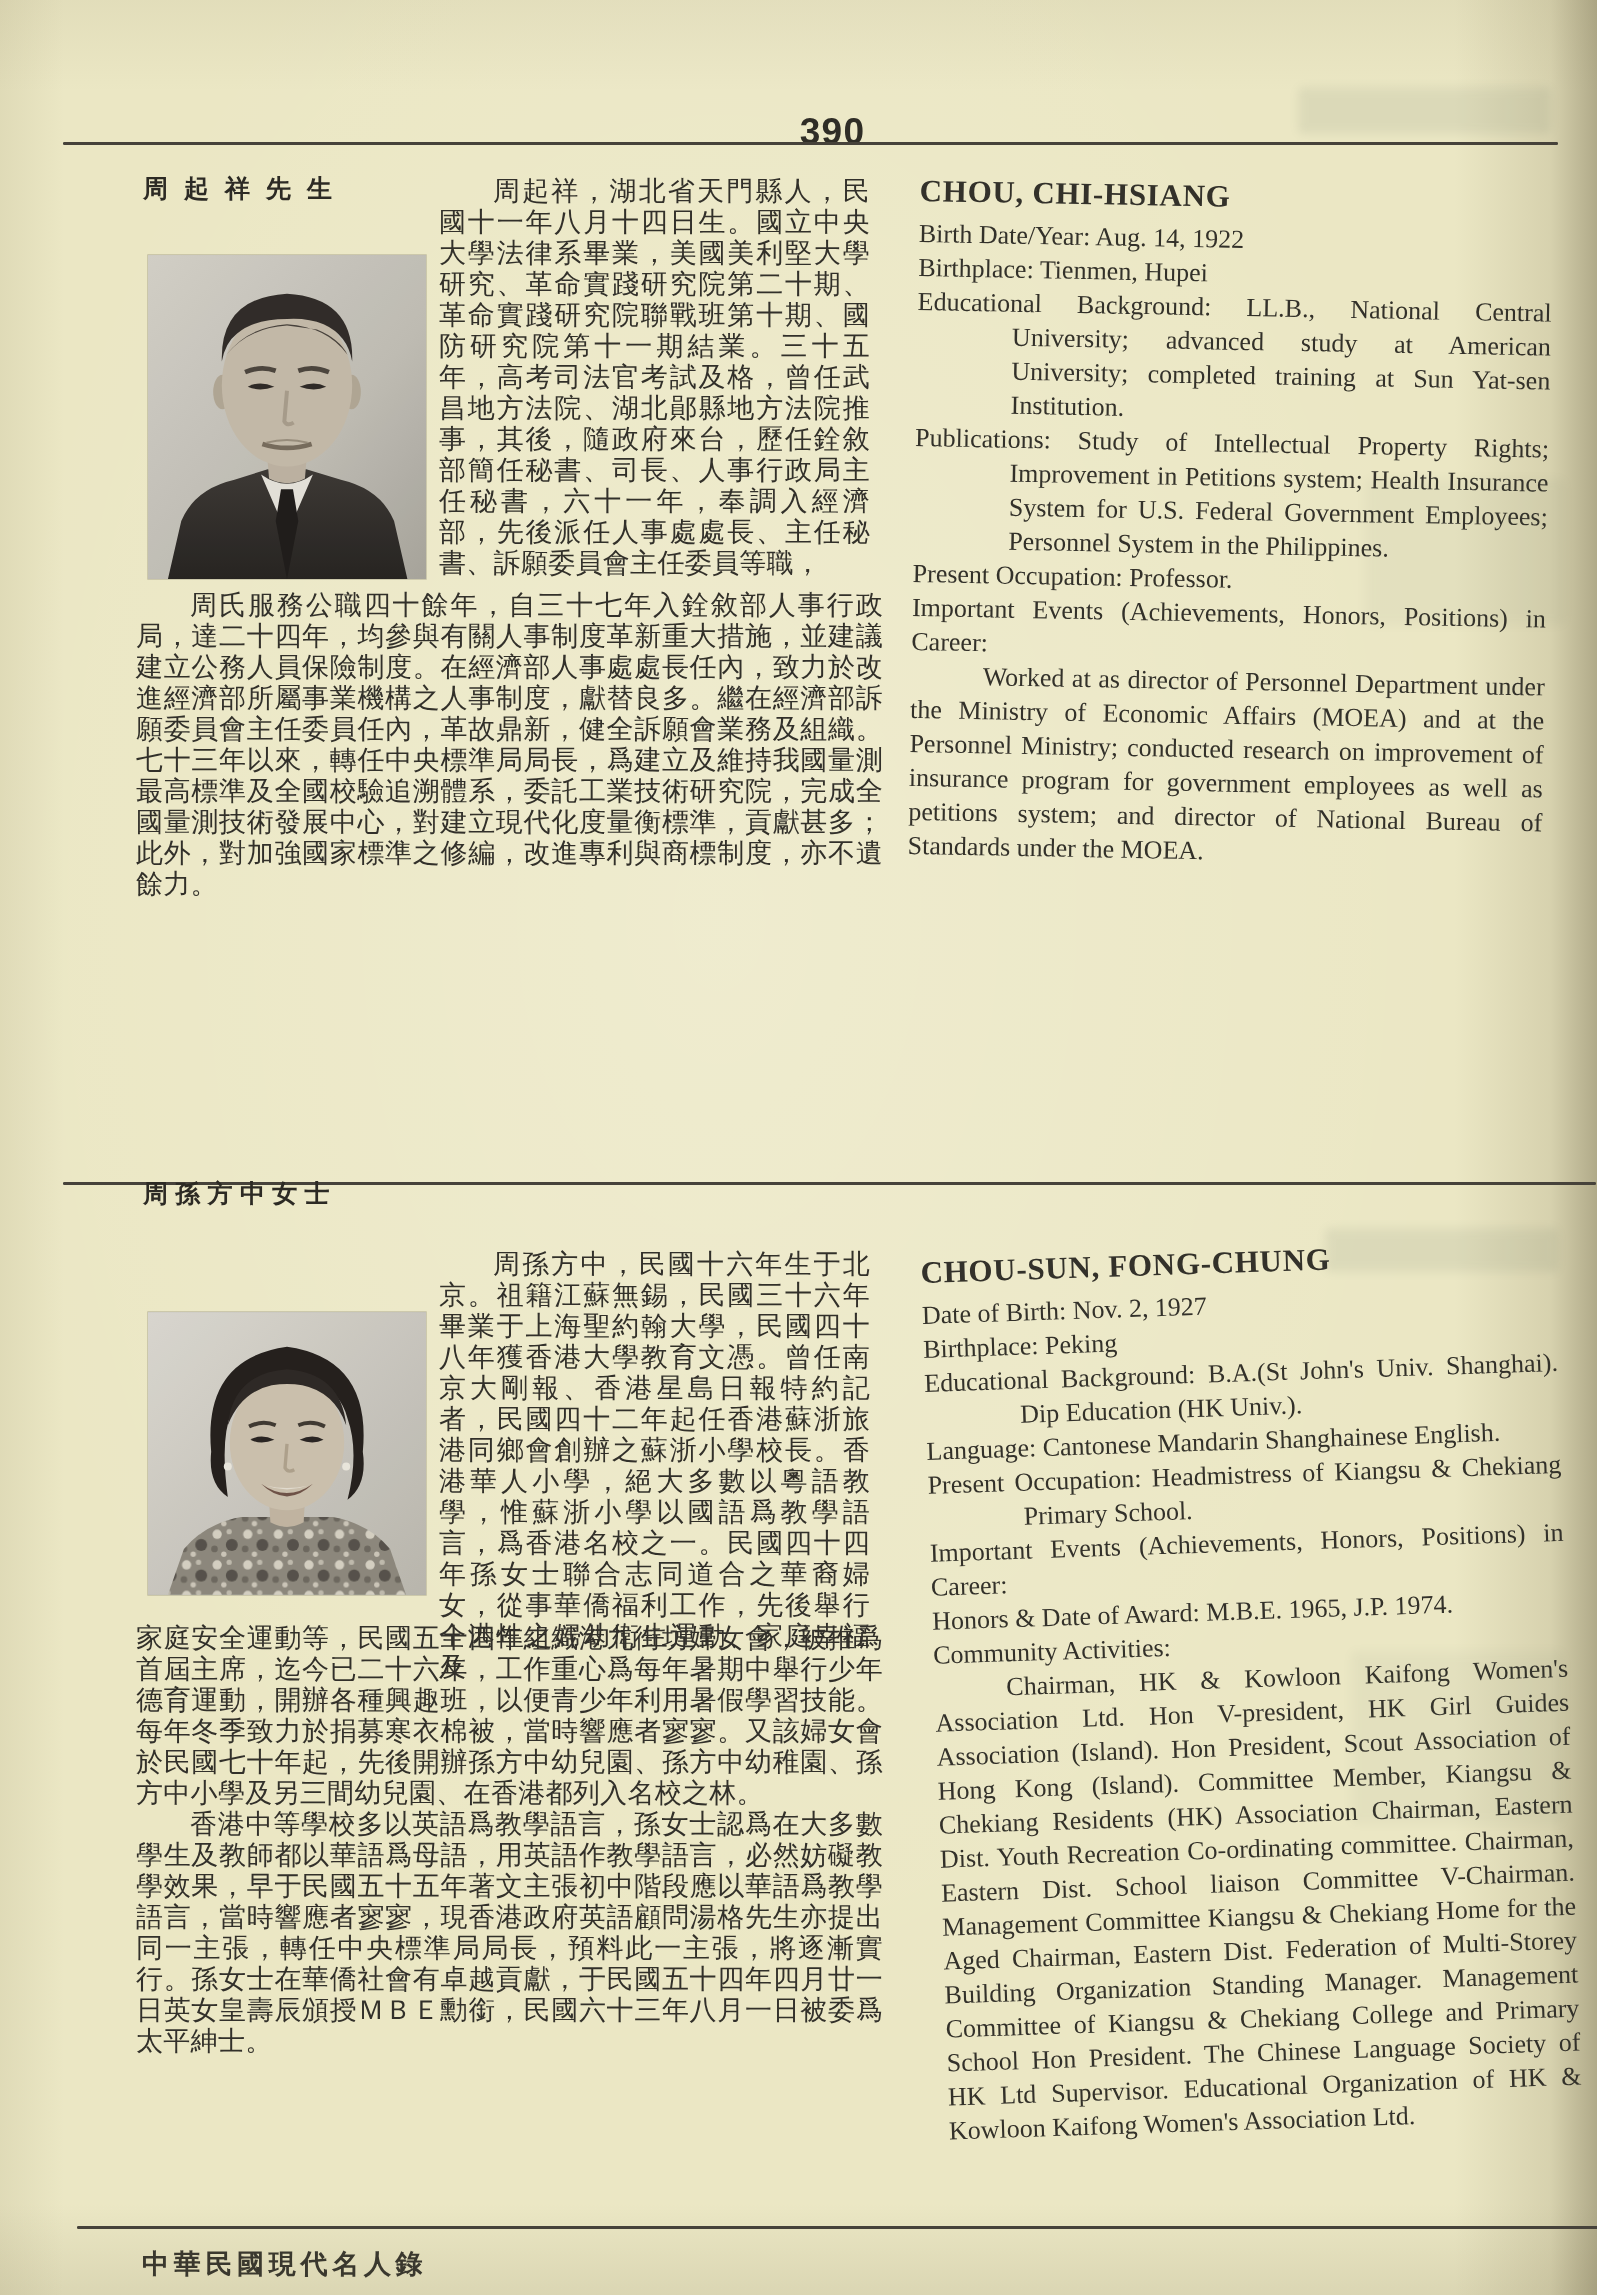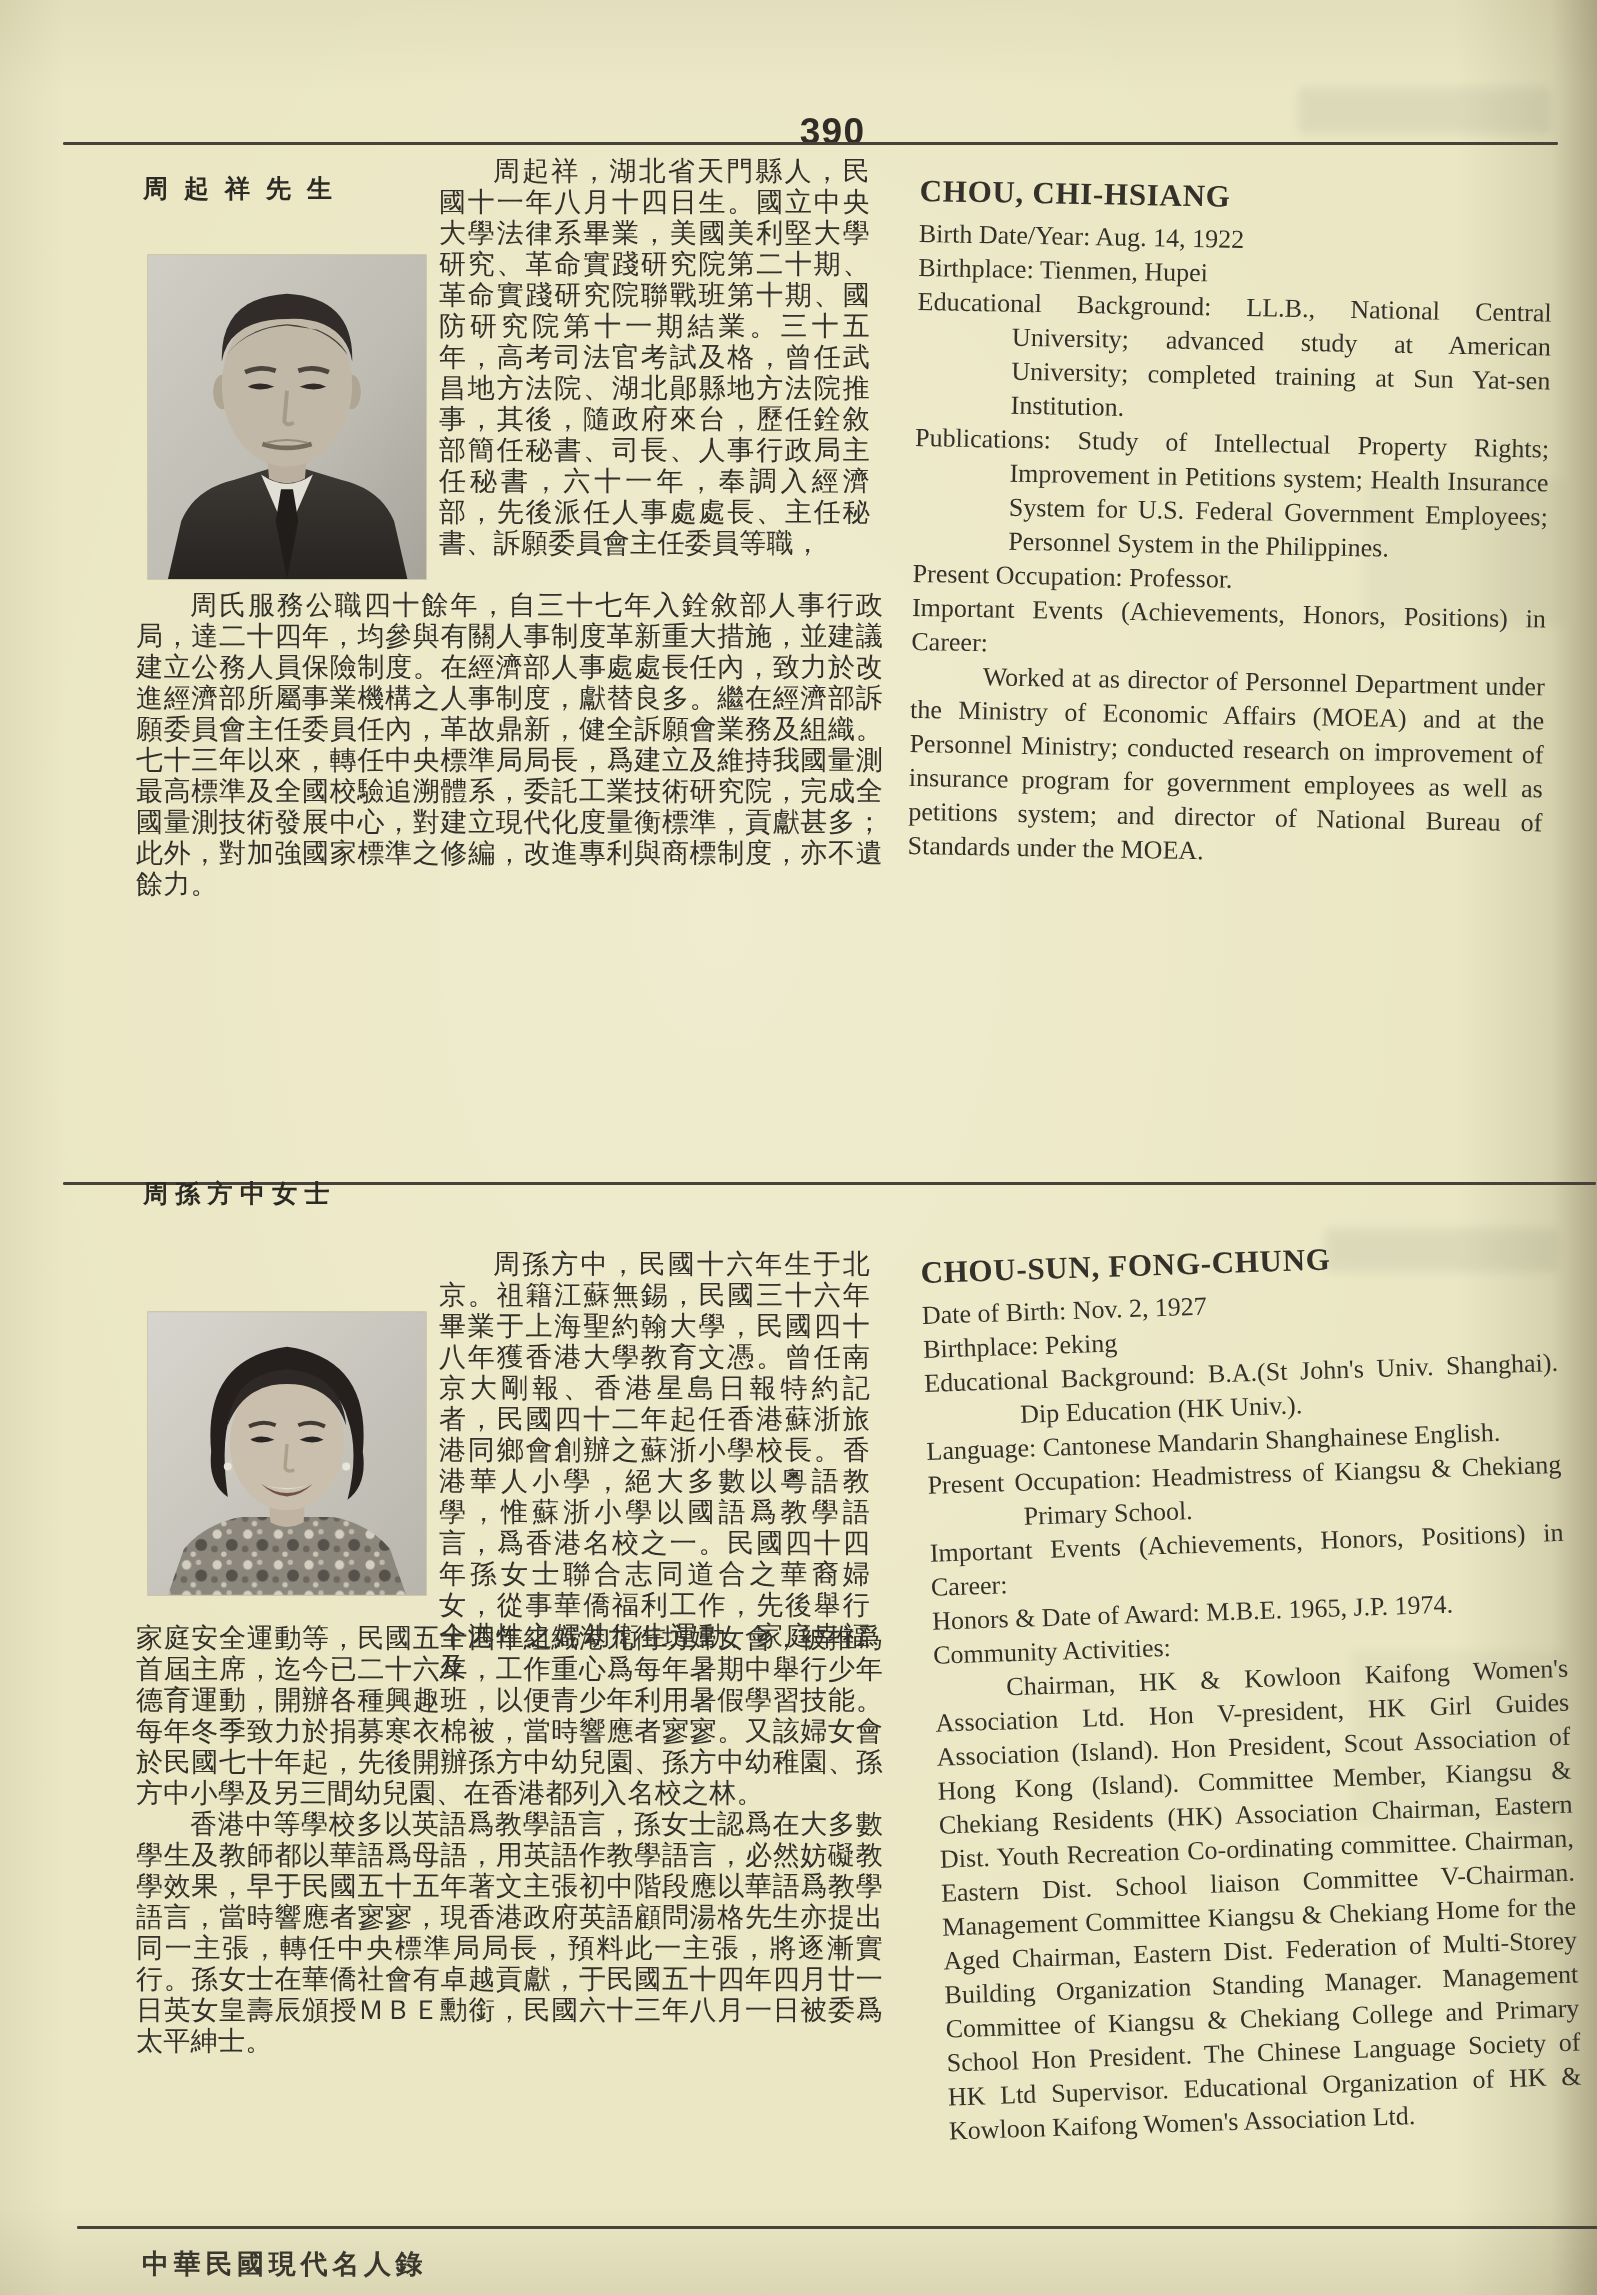--- a/index.html
+++ b/index.html
@@ -114,21 +114,21 @@
 
         <path d="M209 204 L205 250 Q209 258 219 252" stroke="#a99f8d" stroke-width="6" fill="none"></path>
 
         <path d="M172 284 Q209 296 246 284" stroke="#776c5c" stroke-width="7" fill="none"></path>
         <path d="M178 282 Q209 274 240 282" stroke="#998f7d" stroke-width="3" fill="none"></path>
 
         <rect width="418" height="487" fill="#6e6a5e" opacity="0.05"></rect>
       </svg>
     </div>
 
-    <div class="cjk col-narrow" style="top:156px;">
+    <div class="cjk col-narrow" style="top:176px;">
       <p class="first-indent">周起祥，湖北省天門縣人，民國十一年八月十四日生。國立中央大學法律系畢業，美國美利堅大學研究、革命實踐研究院第二十期、革命實踐研究院聯戰班第十期、國防研究院第十一期結業。三十五年，高考司法官考試及格，曾任武昌地方法院、湖北鄖縣地方法院推事，其後，隨政府來台，歷任銓敘部簡任秘書、司長、人事行政局主任秘書，六十一年，奉調入經濟部，先後派任人事處處長、主任秘書、訴願委員會主任委員等職，</p>
     </div>
 
     <div class="cjk col-wide" style="top:590px;">
       <p class="first-indent">周氏服務公職四十餘年，自三十七年入銓敘部人事行政局，達二十四年，均參與有關人事制度革新重大措施，並建議建立公務人員保險制度。在經濟部人事處處長任內，致力於改進經濟部所屬事業機構之人事制度，獻替良多。繼在經濟部訴願委員會主任委員任內，革故鼎新，健全訴願會業務及組織。七十三年以來，轉任中央標準局局長，爲建立及維持我國量測最高標準及全國校驗追溯體系，委託工業技術研究院，完成全國量測技術發展中心，對建立現代化度量衡標準，貢獻甚多；此外，對加強國家標準之修編，改進專利與商標制度，亦不遺餘力。</p>
     </div>
 
     <div class="en-col tilt-down" style="top:174px;">
       <p class="en-name">CHOU, CHI-HSIANG</p>
       <p>Birth Date/Year: Aug. 14, 1922</p>

